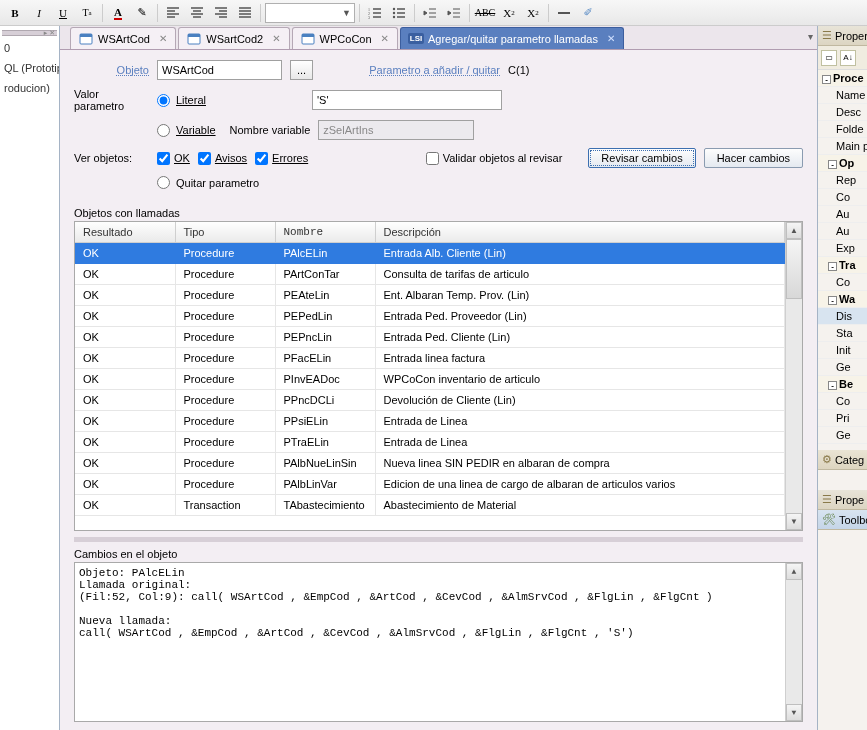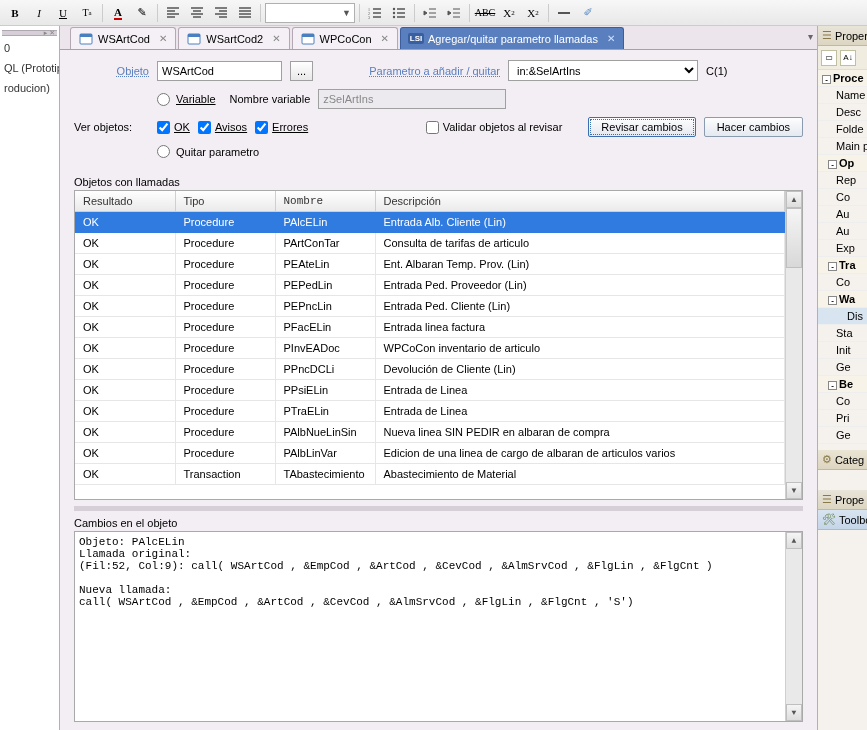--- a/index.html
+++ b/index.html
@@ -417,34 +417,40 @@
     </div>
 
     <div class="form-area">
 
       <div class="form-row">
         <span class="lbl lbl-link" style="width:75px;">Objeto</span>
         <input class="txt-input" style="width: 125px;" value="WSArtCod">
         <button class="btn-small">...</button>
         <span style="width:40px;"></span>
         <span class="lbl lbl-link">Parametro a añadir / quitar</span>
-        <select class="txt-input" style="width:190px;">
-          <option>in:&amp;SelArtIns</option>
-        </select>
         <span class="lbl">C(1)</span>
       </div>
 
+      <div class="form-row">
+        <span class="lbl" style="width:75px;">Valor parametro</span>
+        <label class="radio-group">
+          <input type="radio" name="vp" checked="" style="">
+          <span class="underline">Literal</span>
+        </label>
+        <span style="width:90px;"></span>
+        <input class="txt-input" style="width: 190px;" value="'S'">
+      </div>
 
       <div class="form-row" style="padding-left:83px;">
         <label class="radio-group">
           <input type="radio" name="vp" style="">
           <span class="underline">Variable</span>
         </label>
         <span class="lbl" style="margin-left:6px;">Nombre variable</span>
-        <input class="txt-input disabled" disabled="" style="width: 188px;" value="zSelArtIns">
+        <input class="txt-input disabled" disabled="" style="width: 156px;" value="zSelArtIns">
       </div>
 
       <div class="form-row">
         <span class="lbl" style="width:75px;">Ver objetos:</span>
         <label class="chk">
             <input type="checkbox" checked="" style="">
             <span class="underline">OK</span>
           </label>
         <label class="chk">
             <input type="checkbox" checked="" style="">
@@ -618,21 +624,21 @@
         <div class="rp-section" style="padding-left: 18px;">Au</div>
         <div class="rp-section" style="padding-left: 18px;">Au</div>
         <div class="rp-section" style="padding-left: 18px;">Exp</div>
       </div>
     <div class="rp-section bold-head" style="padding-left:10px;"><span class="exp">-</span><span>Tra</span></div>
     <div id="rp-g3">
         <div class="rp-section" style="padding-left: 18px;">Co</div>
       </div>
     <div class="rp-section bold-head" style="padding-left:10px;"><span class="exp">-</span><span>Wa</span></div>
     <div id="rp-g4">
-        <div class="rp-section sel" style="padding-left: 18px; text-align: right;">Dis</div>
+        <div class="rp-section sel" style="padding-left: 18px;">Dis</div>
         <div class="rp-section" style="padding-left: 18px;">Sta</div>
         <div class="rp-section" style="padding-left: 18px;">Init</div>
         <div class="rp-section" style="padding-left: 18px;">Ge</div>
       </div>
     <div class="rp-section bold-head" style="padding-left:10px;"><span class="exp">-</span><span>Be</span></div>
     <div id="rp-g5">
         <div class="rp-section" style="padding-left: 18px;">Co</div>
         <div class="rp-section" style="padding-left: 18px;">Pri</div>
         <div class="rp-section" style="padding-left: 18px;">Ge</div>
       </div>

